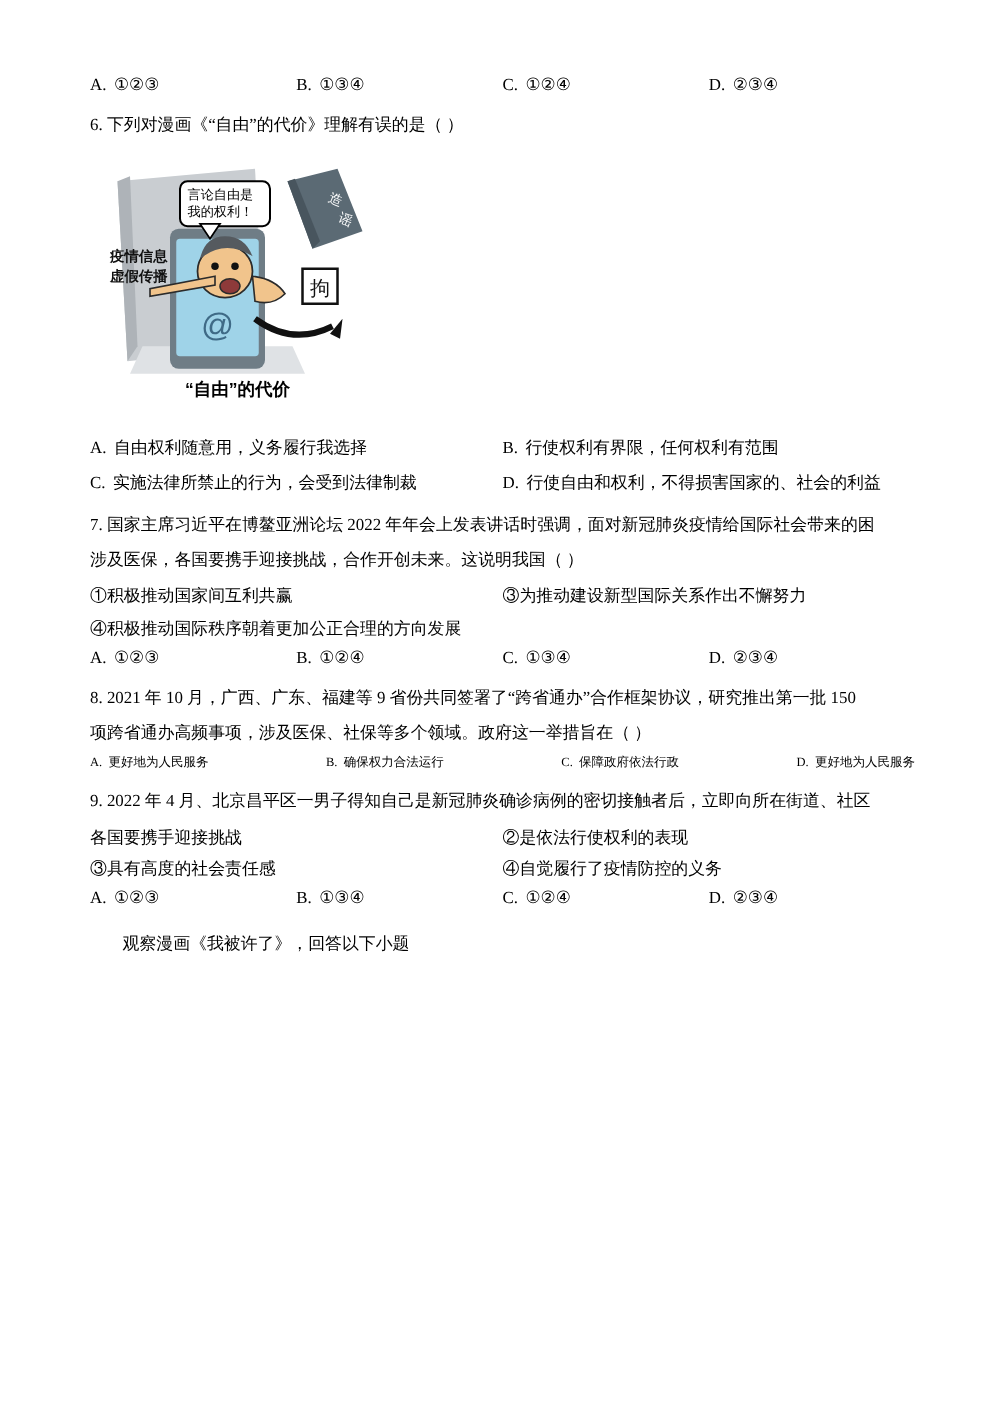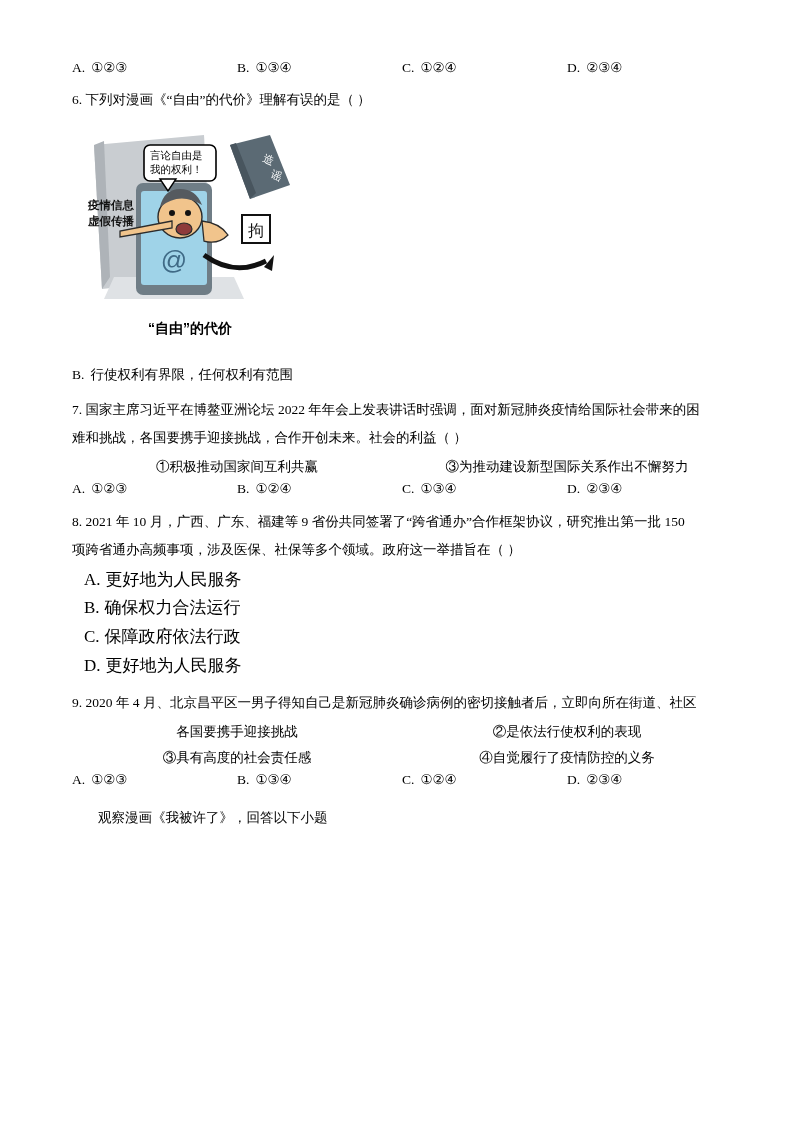--- a/index.html
+++ b/index.html
@@ -57,42 +57,40 @@
     flex: 0 0 50%;
   }
   .optrow2 .opt .lbl {
     margin-right: 6px;
   }
 
   
   .optline {
     display: flex;
     width: 100%;
-    font-size: 17px;
+    font-size: 10px;
     line-height: 1.7;
-    margin: 0 0 4px 12px;
-    flex-direction: column;
+    margin: 0 0 4px 0;
   }
   .optline .opt { white-space: nowrap; }
   .optline .opt .lbl { margin-right: 5px; }
 
   .qtext {
     font-size: 13.5px;
     line-height: 1.85;
     text-align: justify;
     margin: 0 0 3px 0;
   }
 
   .subopts {
     display: flex;
     flex-wrap: wrap;
     width: 100%;
     font-size: 13.5px;
     line-height: 1.9;
-    text-align: center;
   }
   .subopts .so {
     flex: 0 0 50%;
     white-space: nowrap;
   }
 
   .spacer-sm { height: 6px; }
   .spacer-lg { height: 26px; }
 
   .caption-line {
@@ -113,21 +111,21 @@
     height: 176px;
     position: relative;
     overflow: hidden;
     background: #ffffff;
   }
   .fig-caption {
     text-align: center;
     font-size: 14px;
     font-weight: bold;
     font-family: "Liberation Sans", sans-serif;
-    margin-top: 17px;
+    margin-top: 0;
     width: 212px;
   }
 </style>
 </head>
 <body>
 
 <div class="page">
   <div class="content">
 
     <div class="optrow">
@@ -195,31 +193,43 @@
           <polygon points="180,140 190,128 188,144" fill="#111111"></polygon>
         </svg>
       </div>
       <div class="fig-caption">“自由”的代价</div>
     </div>
 
     <div class="spacer-lg"></div>
 
     <div class="optrow2">
       <div class="opt">
+        <span class="lbl">A.</span><span>自由权利随意用，义务履行我选择</span>
+      </div>
+      <div class="opt">
         <span class="lbl">B.</span><span>行使权利有界限，任何权利有范围</span>
       </div>
     </div>
+    <div class="optrow2">
+      <div class="opt">
+        <span class="lbl">C.</span><span>实施法律所禁止的行为，会受到法律制裁</span>
+      </div>
+      <div class="opt">
+        <span class="lbl">D.</span><span>行使自由和权利，不得损害国家的、社会的利益</span>
+      </div>
+    </div>
 
     <div class="spacer-sm"></div>
 
     <div class="qtext">7. 国家主席习近平在博鳌亚洲论坛 2022 年年会上发表讲话时强调，面对新冠肺炎疫情给国际社会带来的困</div>
-    <div class="qtext">难和挑战，各国要携手迎接挑战，合作开创未来。社会的利益（      ）</div>
+    <div class="qtext">涉及医保，各国要携手迎接挑战，合作开创未来。这说明我国（      ）</div>
     <div class="subopts">
       <div class="so">①积极推动国家间互利共赢</div>
       <div class="so">③为推动建设新型国际关系作出不懈努力</div>
+      <div class="so">④积极推动国际秩序朝着更加公正合理的方向发展</div>
     </div>
     <div class="optrow">
       <div class="opt">
         <span class="lbl">A.</span><span>①②③</span>
       </div>
       <div class="opt">
         <span class="lbl">B.</span><span>①②④</span>
       </div>
       <div class="opt">
         <span class="lbl">C.</span><span>①③④</span>
@@ -243,21 +253,21 @@
       <div class="opt">
         <span class="lbl">C.</span><span>保障政府依法行政</span>
       </div>
       <div class="opt">
         <span class="lbl">D.</span><span>更好地为人民服务</span>
       </div>
     </div>
 
     <div class="spacer-sm"></div>
 
-    <div class="qtext">9. 2020 年 4 月、北京昌平区一男子得知自己是新冠肺炎确诊病例的密切接触者后，立即向所在街道、社区</div>
+    <div class="qtext">9. 2022 年 4 月、北京昌平区一男子得知自己是新冠肺炎确诊病例的密切接触者后，立即向所在街道、社区</div>
     <div class="subopts">
       <div class="so">各国要携手迎接挑战</div>
       <div class="so">②是依法行使权利的表现</div>
       <div class="so">③具有高度的社会责任感</div>
       <div class="so">④自觉履行了疫情防控的义务</div>
     </div>
     <div class="optrow">
       <div class="opt">
         <span class="lbl">A.</span><span>①②③</span>
       </div>

